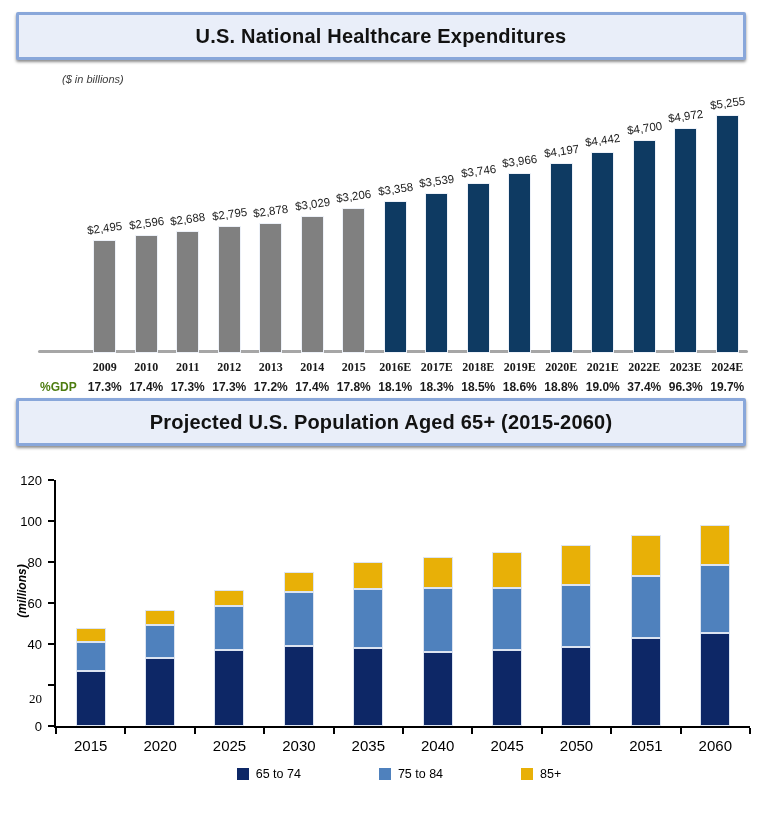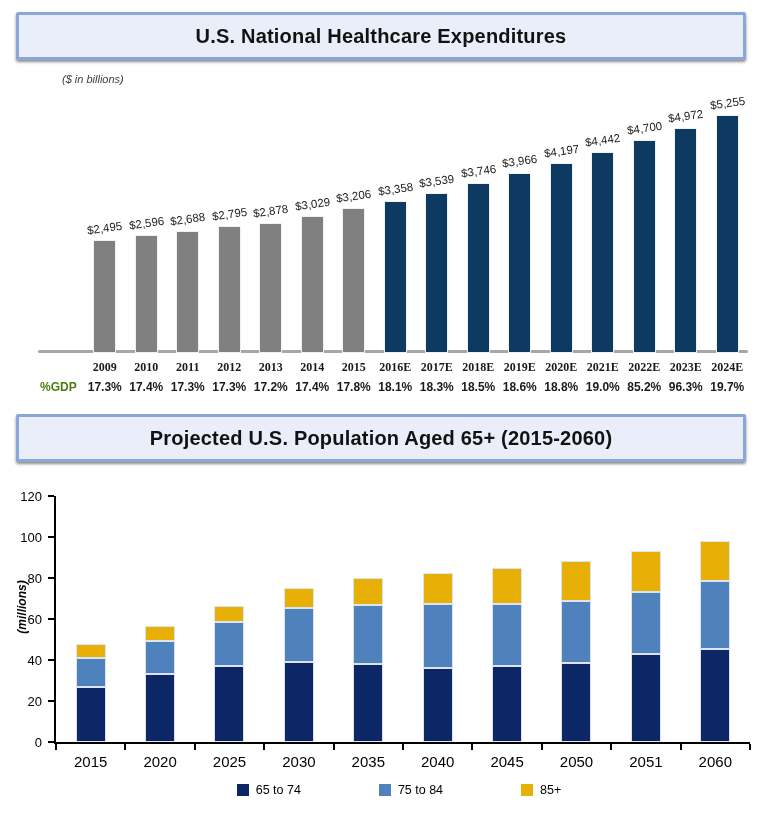--- a/index.html
+++ b/index.html
@@ -149,36 +149,36 @@
       <div>17.3%</div>
       <div>17.2%</div>
       <div>17.4%</div>
       <div>17.8%</div>
       <div>18.1%</div>
       <div>18.3%</div>
       <div>18.5%</div>
       <div>18.6%</div>
       <div>18.8%</div>
       <div>19.0%</div>
-      <div>85.2%</div>
+      <div>37.4%</div>
       <div>96.3%</div>
       <div>19.7%</div>
     </div>
 </div>
 
-<div class="title-box" style="margin-top:20px;">
+<div class="title-box" style="margin-top:4px;">
   <span>Projected U.S. Population Aged 65+ (2015-2060)</span>
 </div>
 
 <div class="pop-wrap">
   <div class="pop-ylabel">(millions)</div>
   <div class="pop-grid">
     <div class="pop-yticklabels" id="pop-yticklabels">
         <div class="pop-ytl" style="bottom: 0px;">0</div>
-        <div class="pop-ytl" style="bottom: 41px;">20</div>
+        <div class="pop-ytl" style="bottom: 27px; font-family: Liberation Serif, serif;">20</div>
         <div class="pop-ytl" style="bottom: 82px;">40</div>
         <div class="pop-ytl" style="bottom: 123px;">60</div>
         <div class="pop-ytl" style="bottom: 164px;">80</div>
         <div class="pop-ytl" style="bottom: 205px;">100</div>
         <div class="pop-ytl" style="bottom: 246px;">120</div>
       </div>
     <div class="pop-plot" id="pop-plot">
       <div class="pop-bars" id="pop-bars">
           <div class="pop-bar">
             <div class="pop-seg" style="height: 55.35px; background: rgb(13, 39, 102);"></div>

